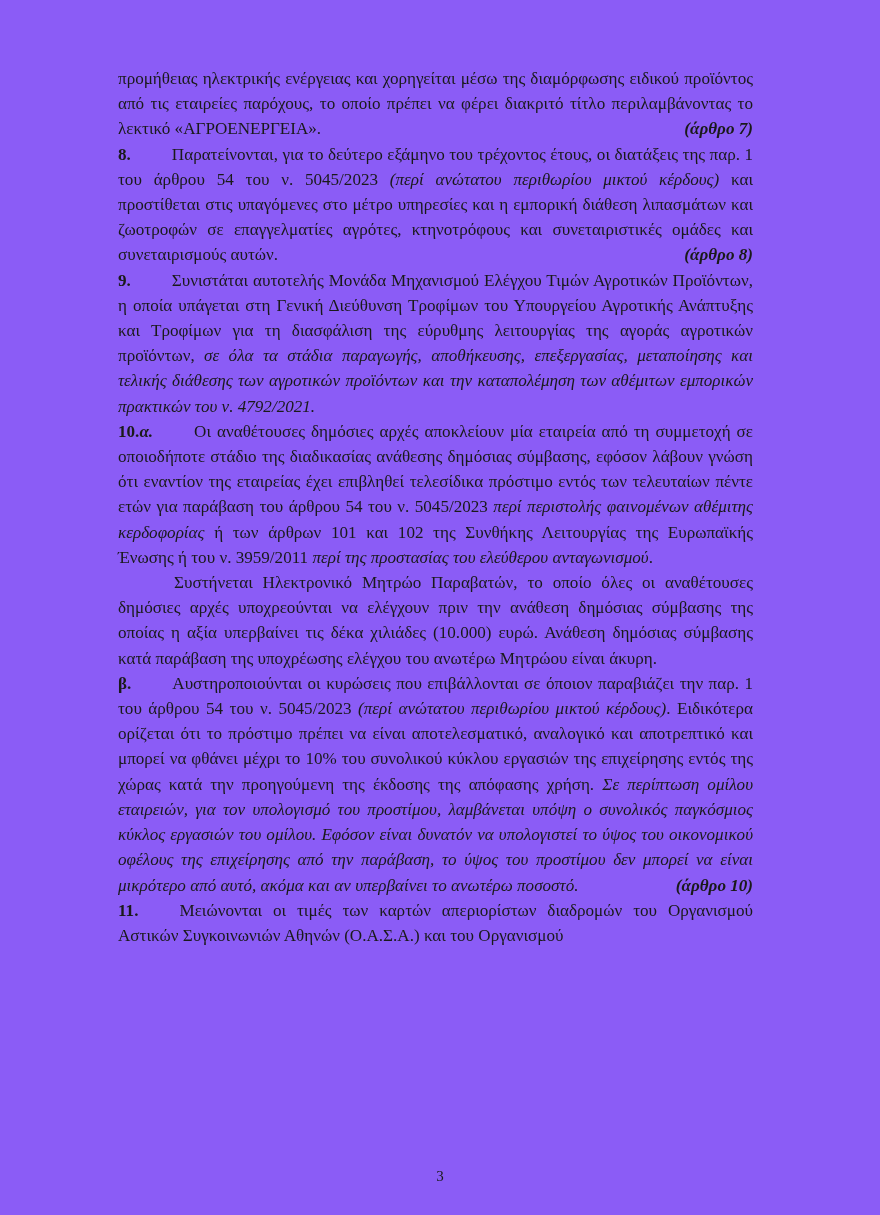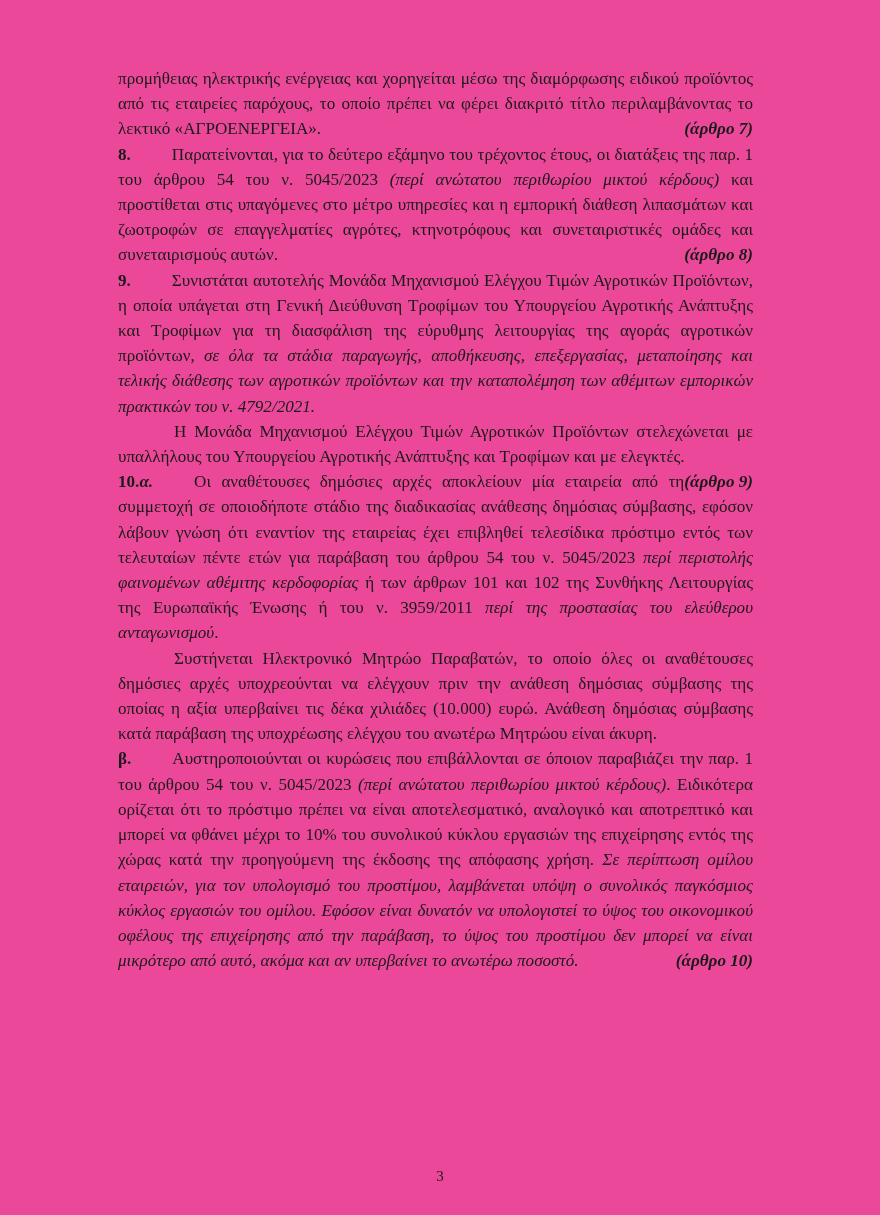--- a/index.html
+++ b/index.html
@@ -4,21 +4,21 @@
 <style>
   html, body {
     margin: 0;
     padding: 0;
     background: #ffffff;
   }
   .page {
     position: relative;
     width: 880px;
     height: 1215px;
-    background: #ec4899;
+    background: #8b5cf6;
     box-sizing: border-box;
     overflow: hidden;
   }
   .content {
     position: absolute;
     left: 118px;
     top: 66px;
     width: 635px;
     font-family: "Liberation Serif", "DejaVu Serif", serif;
     font-size: 17.1px;
@@ -68,19 +68,19 @@
   }
 </style>
 </head>
 <body>
 
 <div class="page">
   <div class="content" id="body-root">
       <p class="para"><span>προμήθειας ηλεκτρικής ενέργειας και χορηγείται μέσω της διαμόρφωσης ειδικού προϊόντος από τις εταιρείες παρόχους, το οποίο πρέπει να φέρει διακριτό τίτλο περιλαμβάνοντας το λεκτικό «ΑΓΡΟΕΝΕΡΓΕΙΑ».</span> <span class="art" style="float: right; margin-left: 29px;">(άρθρο 7)</span></p>
       <p class="para gap-lg"><span class="num">8.</span><span class="tab">&nbsp;</span><span>Παρατείνονται, για το δεύτερο εξάμηνο του τρέχοντος έτους, οι διατάξεις της παρ. 1 του άρθρου 54  του ν. 5045/2023 </span><i>(περί ανώτατου περιθωρίου μικτού κέρδους)</i><span> και προστίθεται στις υπαγόμενες στο μέτρο υπηρεσίες και η εμπορική διάθεση λιπασμάτων και ζωοτροφών σε επαγγελματίες αγρότες, κτηνοτρόφους και συνεταιριστικές ομάδες και συνεταιρισμούς αυτών.</span> <span class="art" style="float: right;">(άρθρο 8)</span></p>
       <p class="para gap-lg"><span class="num">9.</span><span class="tab">&nbsp;</span><span>Συνιστάται αυτοτελής Μονάδα Μηχανισμού Ελέγχου Τιμών Αγροτικών Προϊόντων, η οποία υπάγεται στη Γενική Διεύθυνση Τροφίμων του Υπουργείου Αγροτικής Ανάπτυξης και Τροφίμων για τη διασφάλιση της εύρυθμης λειτουργίας της αγοράς αγροτικών προϊόντων, </span><i>σε όλα τα στάδια παραγωγής, αποθήκευσης, επεξεργασίας, μεταποίησης και τελικής διάθεσης των αγροτικών προϊόντων και την καταπολέμηση των αθέμιτων εμπορικών πρακτικών του ν. 4792/2021.</i></p>
-      <p class="para gap-lg"><span class="first-ind">&nbsp;</span><span>Η Μονάδα Μηχανισμού Ελέγχου Τιμών Αγροτικών Προϊόντων στελεχώνεται με υπαλλήλους του Υπουργείου Αγροτικής Ανάπτυξης και Τροφίμων και με ελεγκτές.</span> <span class="art" style="float: right;">(άρθρο 9)</span></p>
       <p class="para gap-lg"><span><span class="num">10.</span><span class="num-i">α.</span></span><span class="tab">&nbsp;</span><span>Οι αναθέτουσες δημόσιες αρχές αποκλείουν μία εταιρεία από τη συμμετοχή σε οποιοδήποτε στάδιο της διαδικασίας ανάθεσης δημόσιας σύμβασης, εφόσον λάβουν γνώση ότι εναντίον της εταιρείας έχει επιβληθεί τελεσίδικα πρόστιμο εντός των τελευταίων πέντε ετών για παράβαση του άρθρου 54  του ν. 5045/2023 </span><i>περί περιστολής φαινομένων αθέμιτης κερδοφορίας</i><span> ή των άρθρων 101 και 102 της Συνθήκης Λειτουργίας της Ευρωπαϊκής Ένωσης ή του ν. 3959/2011 </span><i>περί της προστασίας του ελεύθερου ανταγωνισμού</i><span>.</span></p>
       <p class="para gap-lg"><span class="first-ind">&nbsp;</span><span>Συστήνεται Ηλεκτρονικό Μητρώο Παραβατών, το οποίο όλες οι αναθέτουσες δημόσιες αρχές υποχρεούνται να ελέγχουν πριν την ανάθεση δημόσιας σύμβασης της οποίας η αξία υπερβαίνει τις δέκα χιλιάδες (10.000) ευρώ. Ανάθεση δημόσιας σύμβασης κατά παράβαση της υποχρέωσης ελέγχου του ανωτέρω Μητρώου είναι άκυρη.</span></p>
       <p class="para gap-lg"><span class="num">β.</span><span class="tab">&nbsp;</span><span>Αυστηροποιούνται οι κυρώσεις που επιβάλλονται σε όποιον παραβιάζει την παρ. 1 του άρθρου 54  του ν. 5045/2023 </span><i>(περί ανώτατου περιθωρίου μικτού κέρδους)</i><span>. Ειδικότερα ορίζεται ότι το πρόστιμο πρέπει να είναι αποτελεσματικό, αναλογικό και αποτρεπτικό και μπορεί να φθάνει μέχρι το 10% του συνολικού κύκλου εργασιών της επιχείρησης εντός της χώρας κατά την προηγούμενη της έκδοσης της απόφασης χρήση. </span><i>Σε περίπτωση ομίλου εταιρειών, για τον υπολογισμό του προστίμου, λαμβάνεται υπόψη ο συνολικός παγκόσμιος κύκλος εργασιών του ομίλου. Εφόσον είναι δυνατόν να υπολογιστεί το ύψος του οικονομικού οφέλους της επιχείρησης από την παράβαση, το ύψος του προστίμου δεν μπορεί να είναι μικρότερο από αυτό, ακόμα και αν υπερβαίνει το ανωτέρω ποσοστό.</i> <span class="art" style="float: right;">(άρθρο 10)</span></p>
+      <p class="para gap-lg"><span class="num">11.</span><span class="tab">&nbsp;</span><span>Μειώνονται οι τιμές των καρτών απεριορίστων διαδρομών του Οργανισμού Αστικών Συγκοινωνιών Αθηνών (Ο.Α.Σ.Α.) και του Οργανισμού</span></p>
     </div>
   <div class="pagenum">3</div>
 </div>
 
 </body></html>

